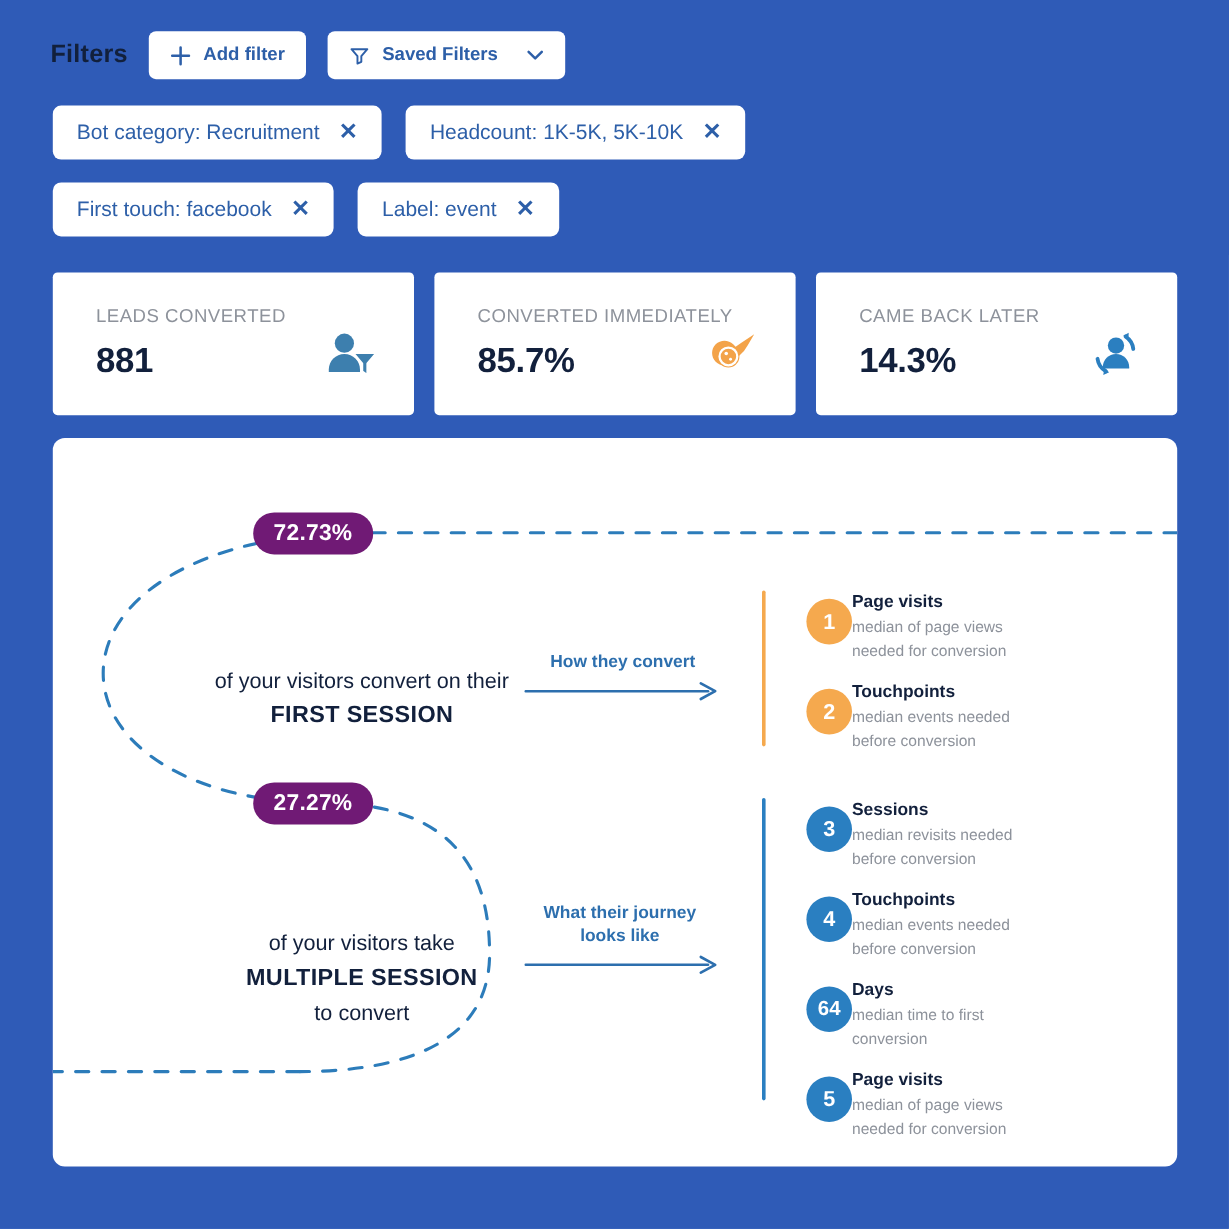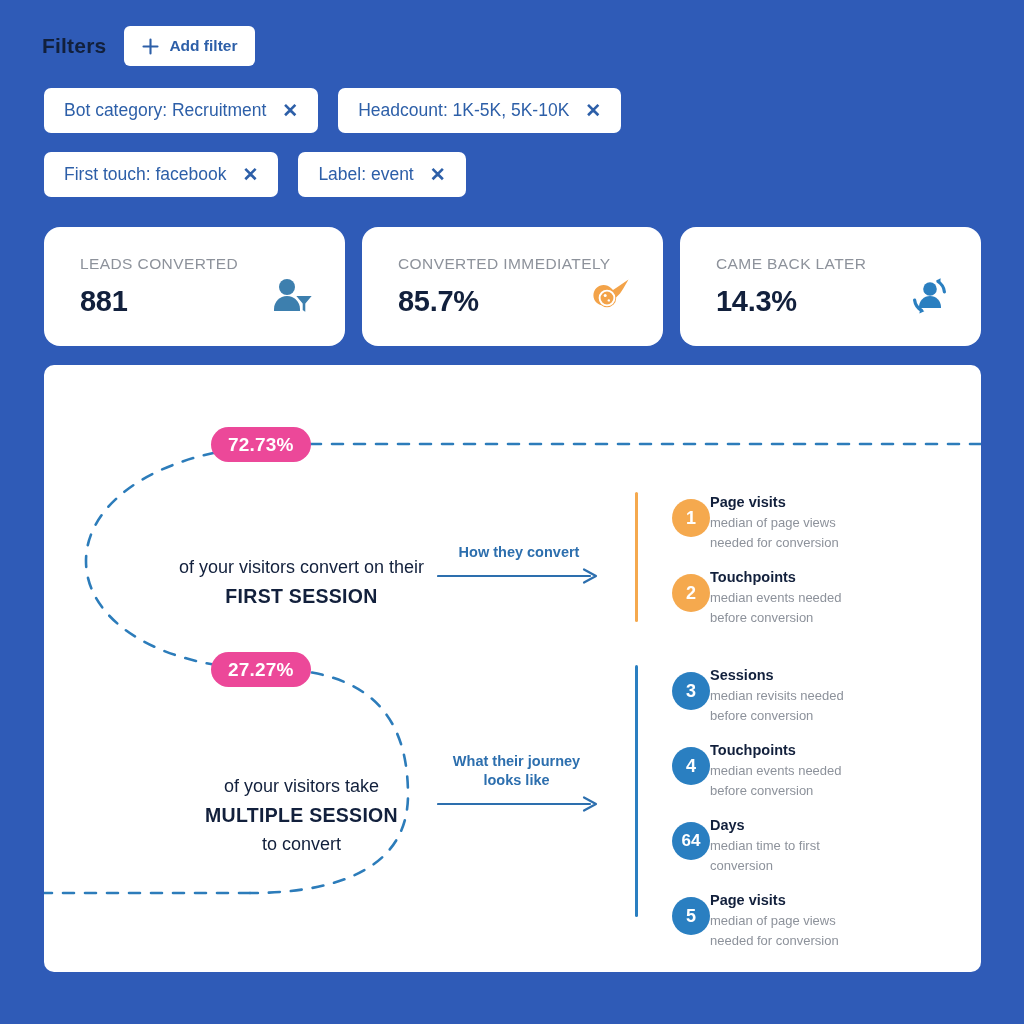--- a/index.html
+++ b/index.html
@@ -38,21 +38,21 @@
     white-space: nowrap; cursor: pointer;
   }
   .chip .x { font-size: 19px; font-weight: 700; line-height: 1; color:#2d5fa8; }
 
   
   .kpis {
     position: absolute; left: 44px; top: 227px;
     width: 937px; display: flex; gap: 17px;
   }
   .kpi {
-    background: #fff; border-radius: 16px; height: 119px;
+    background: #fff; border-radius: 4px; height: 119px;
     flex: 1 1 0; padding: 28px 24px 0 36px; position: relative;
   }
   .kpi-label {
     font-size: 15.5px; color: #8d929b; letter-spacing: .4px;
     font-weight: 400; text-transform: uppercase;
   }
   .kpi-value {
     font-size: 29px; font-weight: 700; color: #12203c; margin-top: 12px;
     letter-spacing: -.3px;
   }
@@ -60,21 +60,21 @@
 
   
   .panel {
     position: absolute; left: 44px; top: 365px;
     width: 937px; height: 607px;
     background: #fff; border-radius: 10px; overflow: hidden;
   }
   .panel svg.flow { position: absolute; left: 0; top: 0; }
 
   .badge {
-    position: absolute; background: #ec4899; color: #fff;
+    position: absolute; background: #701a75; color: #fff;
     border-radius: 18px; height: 35px; display: flex;
     align-items: center; justify-content: center;
     font-size: 19px; font-weight: 700; padding: 0 17px;
     letter-spacing: .2px;
   }
   #badge-top { left: 167px; top: 62px; }
   #badge-bottom { left: 167px; top: 287px; }
 
   .blurb { position: absolute; text-align: center; color: #12203c; }
   .blurb .l1 { font-size: 18px; font-weight: 400; line-height: 29px; margin-top: 25px; }
@@ -122,20 +122,33 @@
 
     <button class="btn">
       <span class="glyph">
         <svg width="17" height="17" viewBox="0 0 17 17">
             <path d="M8.5 1.5v14M1.5 8.5h14" stroke="#2d5fa8" stroke-width="2.1" stroke-linecap="round"></path>
           </svg>
       </span>
       <span>Add filter</span>
     </button>
 
+    <button class="btn">
+      <span class="glyph">
+        <svg width="17" height="17" viewBox="0 0 18 18">
+            <path d="M2 3.2h14l-5.3 6.1v5.0l-3.4 1.6v-6.6z" fill="none" stroke="#2d5fa8" stroke-width="1.7" stroke-linejoin="round"></path>
+          </svg>
+      </span>
+      <span>Saved Filters</span>
+      <span class="glyph" style="margin-left:14px">
+        <svg width="14" height="10" viewBox="0 0 14 10">
+            <path d="M1.5 2.3L7 7.6l5.5-5.3" fill="none" stroke="#2d5fa8" stroke-width="2.1" stroke-linecap="round" stroke-linejoin="round"></path>
+          </svg>
+      </span>
+    </button>
   </div>
 
   <div class="chips">
     <div class="chip-row">
       <div class="chip">
         <span>Bot category: Recruitment</span>
         <span class="x">✕</span>
       </div>
       <div class="chip">
         <span>Headcount: 1K-5K, 5K-10K</span>

